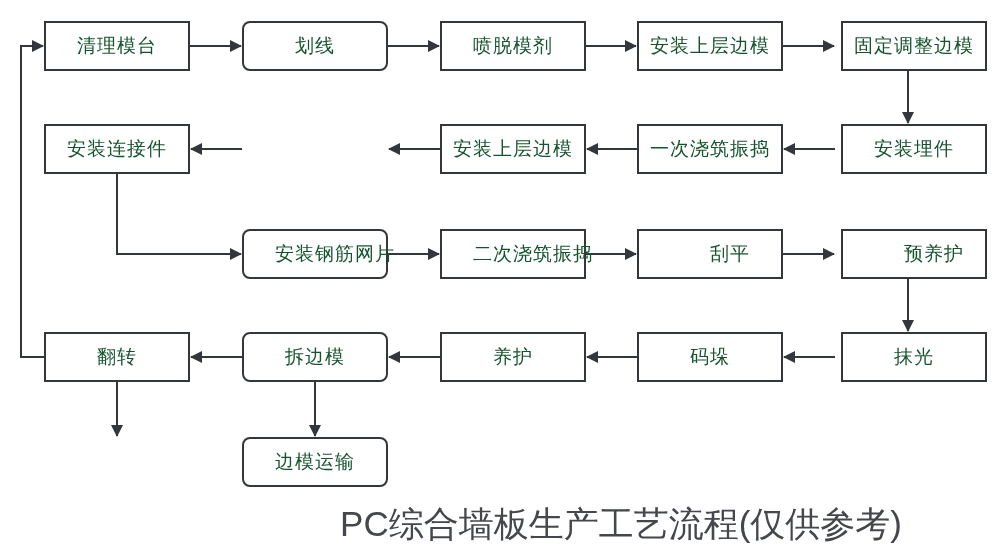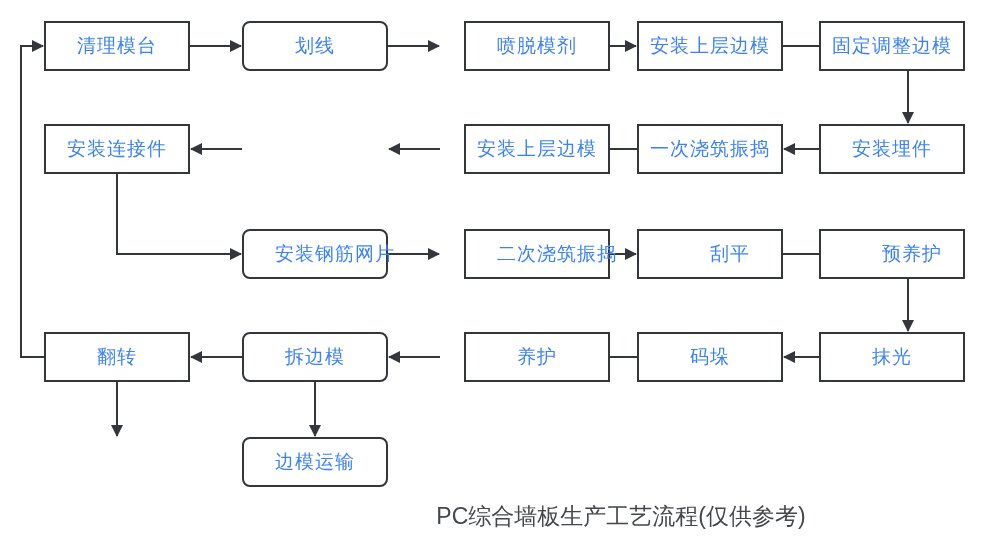--- a/index.html
+++ b/index.html
@@ -27,48 +27,48 @@
     position: absolute;
     width: 146px;
     height: 50px;
     box-sizing: border-box;
     border: 2px solid #33363a;
     background: #ffffff;
     display: flex;
     align-items: center;
     justify-content: center;
     font-size: 19px;
-    color: #3b82f6;
+    color: #14532d;
     letter-spacing: 1px;
     white-space: nowrap;
     z-index: 2;
   }
   .diagram-title {
     position: absolute;
     top: 501px;
     left: 621px;
     transform: translateX(-50%);
-    font-size: 23px;
+    font-size: 35px;
     color: #44474b;
     font-weight: 500;
     white-space: nowrap;
     z-index: 2;
   }
   
   .r1 { top: 21px; }
   .r2 { top: 124px; }
   .r3 { top: 229px; padding-left: 40px; }
   .r4 { top: 332px; }
   .r5 { top: 437px; }
   
   .c1 { left: 44px; }
   .c2 { left: 242px; border-radius: 8px; }
-  .c3 { left: 464px; }
+  .c3 { left: 440px; }
   .c4 { left: 637px; }
-  .c5 { left: 819px; }
+  .c5 { left: 841px; }
 </style>
 </head>
 <body>
 
 <div class="canvas">
 
   <svg class="connectors" viewBox="0 0 1000 558" xmlns="http://www.w3.org/2000/svg">
     <defs>
       <marker id="arrow" viewBox="0 0 12 12" markerUnits="userSpaceOnUse" markerWidth="12" markerHeight="12" refX="11" refY="6" orient="auto-start-reverse">
         <path d="M0,0 L12,6 L0,12 z" fill="#33363a"></path>

